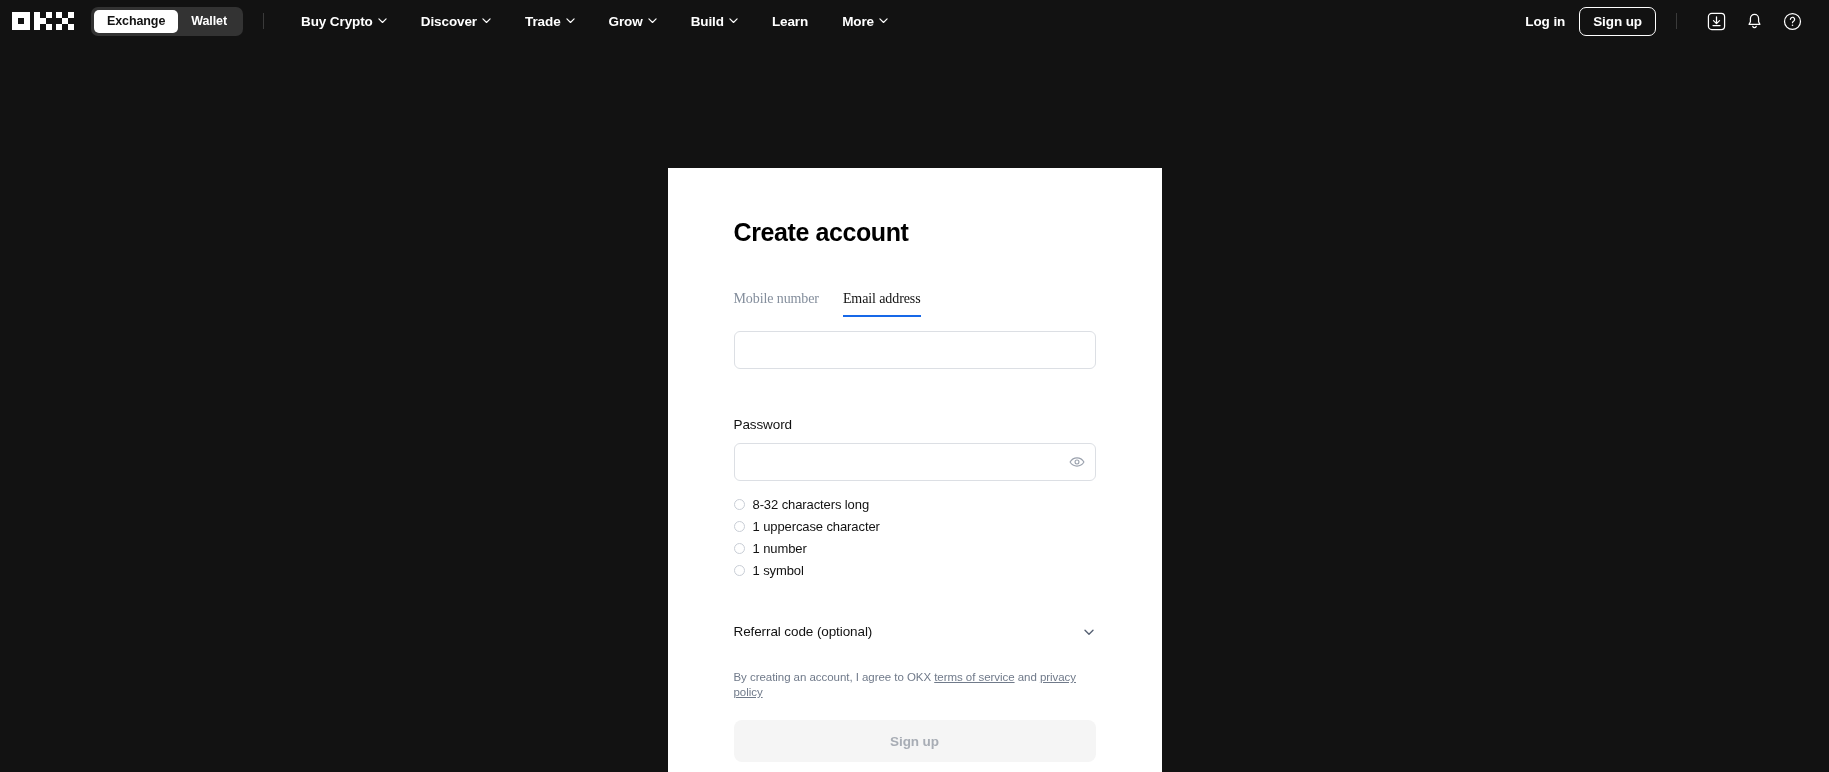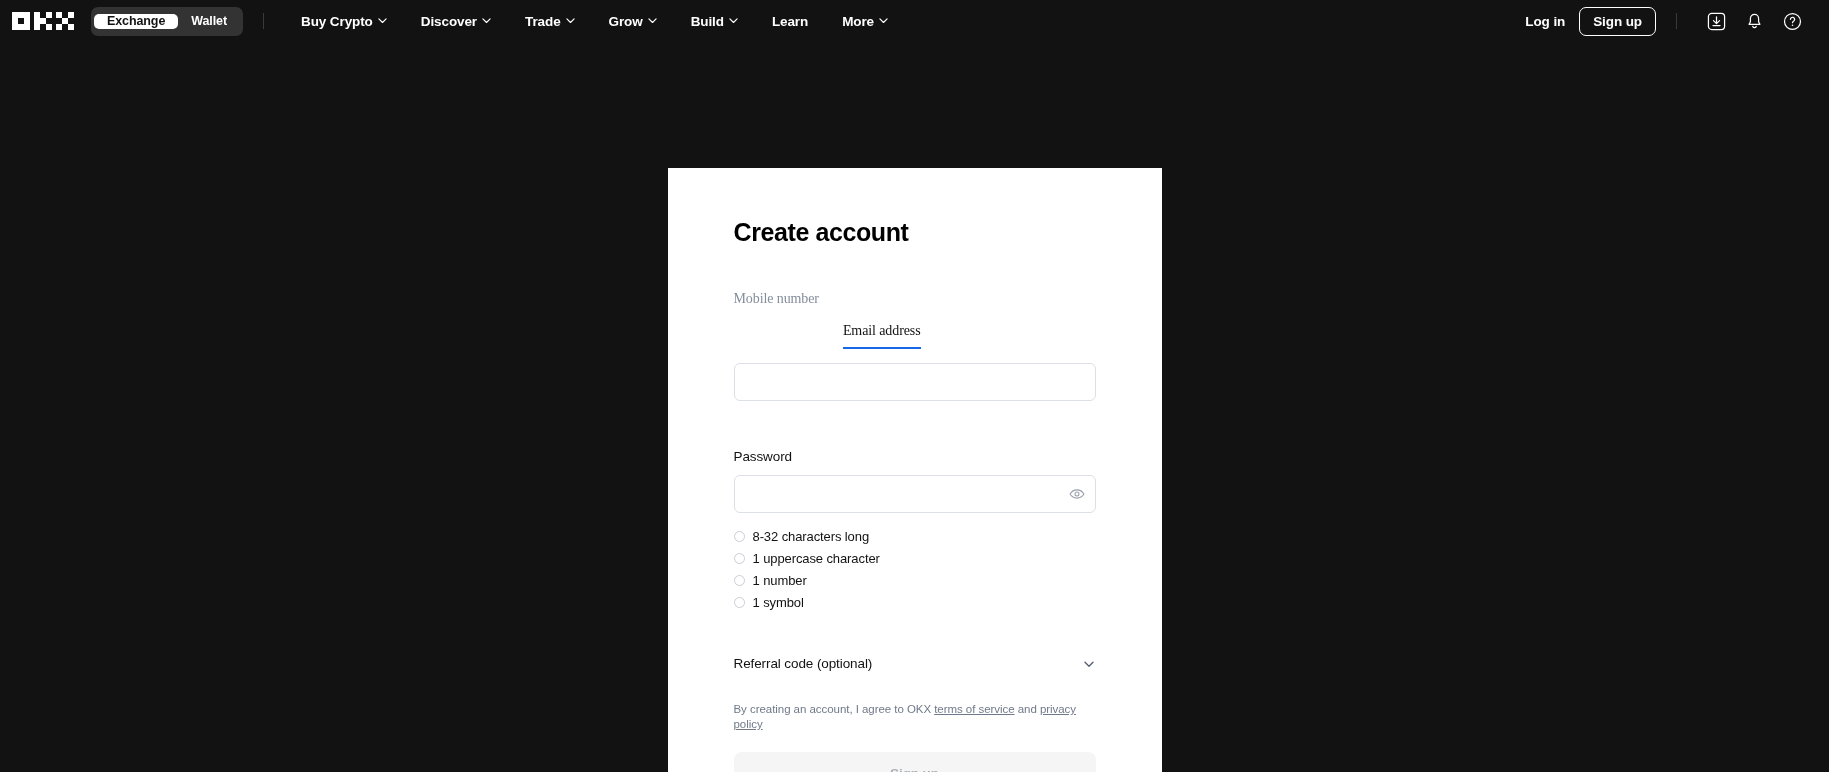--- a/index.html
+++ b/index.html
@@ -38,21 +38,21 @@
   .seg-toggle {
     display: flex;
     background: #333333;
     border-radius: 7px;
     padding: 3px;
     height: 29px;
     align-items: center;
   }
 
   .seg-btn {
-    height: 15px;
+    height: 23px;
     padding: 0 13px;
     border-radius: 5px;
     font-size: 12.5px;
     font-weight: 700;
     display: flex;
     align-items: center;
     color: #ffffff;
     cursor: pointer;
     white-space: nowrap;
     letter-spacing: -0.1px;
@@ -174,21 +174,20 @@
     color: #848e9c;
     padding-bottom: 10px;
     cursor: pointer;
     position: relative;
     letter-spacing: -0.1px;
     font-family: Liberation Serif, serif;
   }
 
   .tab.active {
     color: #121212;
-    margin-top: 32px;
   }
 
   .tab.active::after {
     content: "";
     position: absolute;
     left: 0;
     right: 0;
     bottom: 0;
     height: 2px;
     background: #1768e8;

